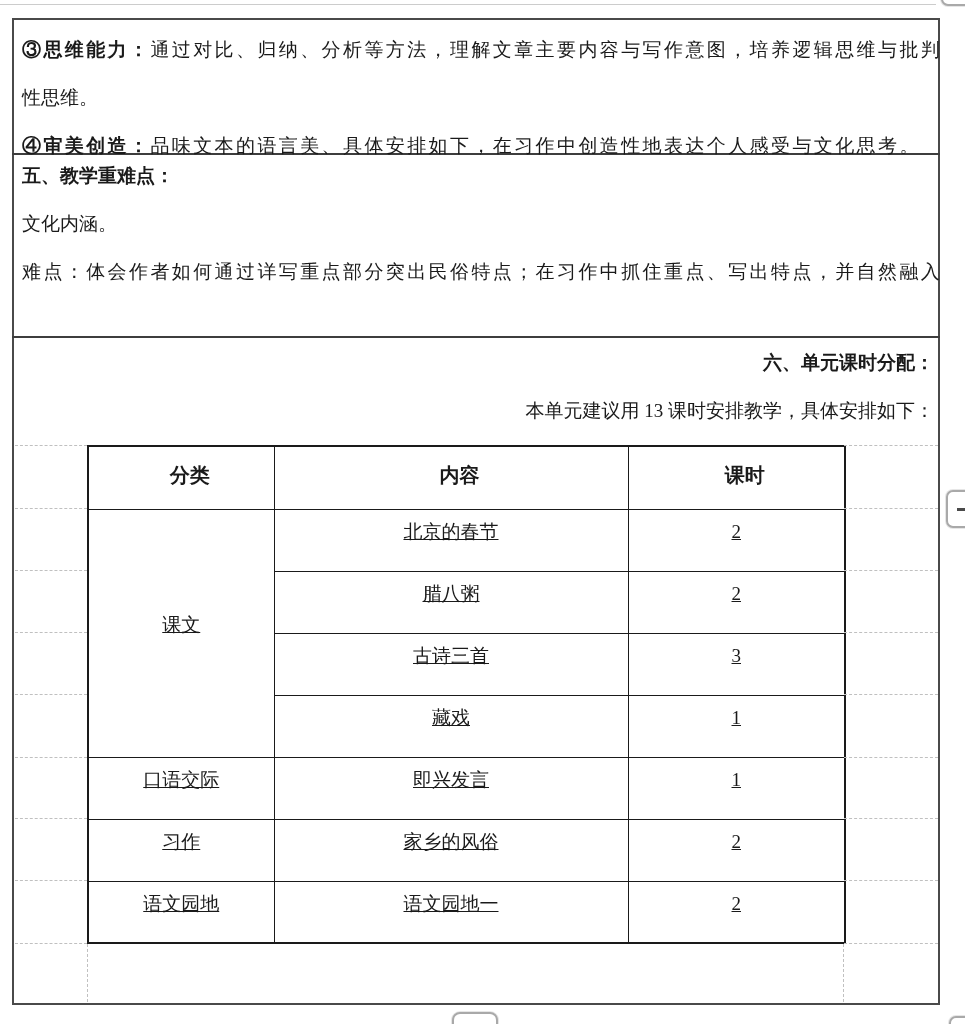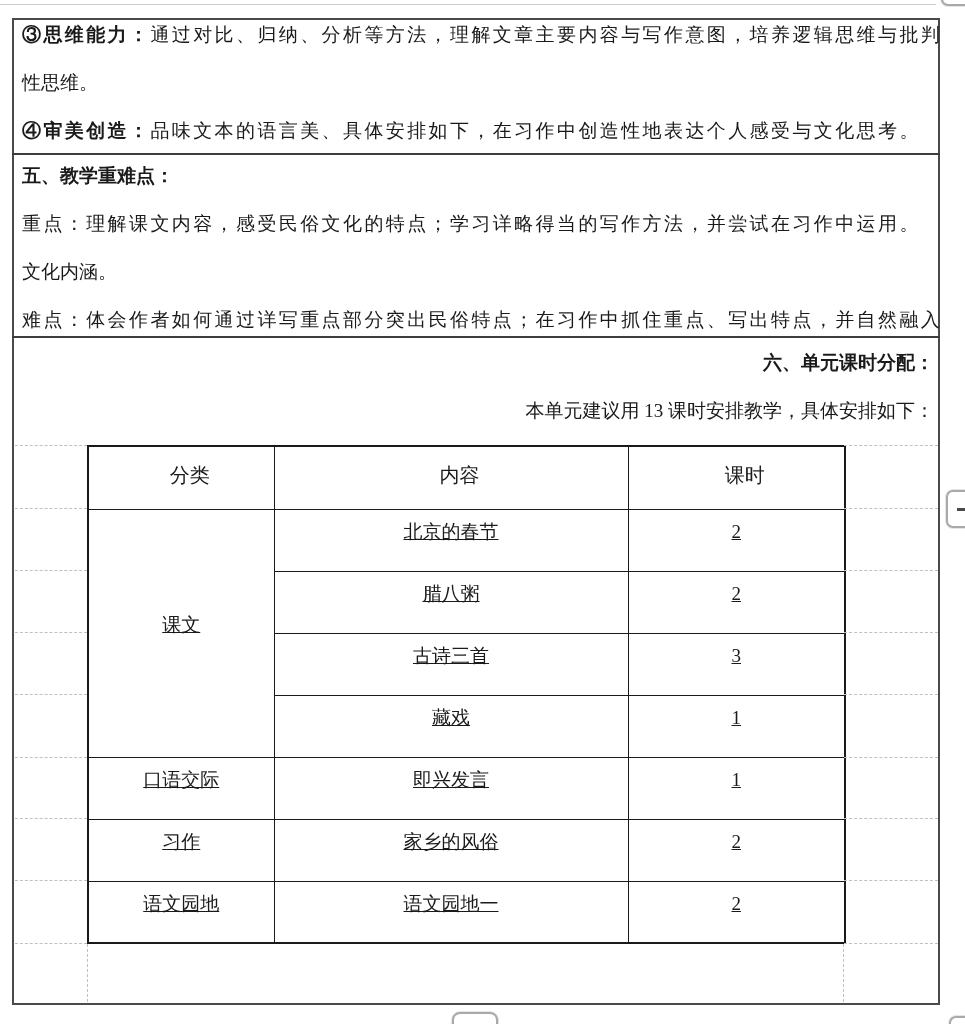--- a/index.html
+++ b/index.html
@@ -28,21 +28,21 @@
   .minus-bar { left: 9px; top: 16px; width: 26px; height: 3px; background: #4a4a4a; }
 
   
   .section-frame { left: 12px; top: 18px; width: 928px; height: 987px; border: 2px solid #4a4a4a; background: transparent; }
   .divider { left: 12px; width: 928px; height: 2px; background: #3d3d3d; }
   .divider-1 { top: 153px; }
   .divider-2 { top: 336px; }
 
   
   .textblock { left: 22px; width: 912px; font-size: 19px; line-height: 48px; }
-  .tb-1 { top: 11px; }
+  .tb-1 { top: 26px; }
   .tb-2 { top: 152px; }
   .tb-3 { top: 339px; text-align: right; }
   .line { height: 48px; white-space: nowrap; }
   .sp  { letter-spacing: 2.4px; }
   b, .bold { font-weight: 700; }
 
   
   table.schedule {
     position: absolute; left: 87px; top: 445px;
     width: 757px; border-collapse: collapse; table-layout: fixed;
@@ -53,21 +53,21 @@
   table.schedule col.c2 { width: 354px; }
   table.schedule col.c3 { width: 217px; }
   table.schedule th, table.schedule td {
     border: 1.5px solid #1a1a1a;
     text-align: center; vertical-align: middle;
     font-weight: normal;
     background: #fff;
   }
   table.schedule tr.head-row { height: 63px; }
   table.schedule tr.body-row { height: 62px; }
-  table.schedule th { font-weight: 400; font-size: 20px; padding-left: 17px; }
+  table.schedule th { font-weight: 700; font-size: 20px; padding-left: 17px; }
   table.schedule td { padding-bottom: 16px; text-decoration: underline; }
   table.schedule th { padding-bottom: 4px; }
 
   
   .dash-h { height: 0; border-top: 1px dashed #c0c0c0; }
   .dash-left  { left: 15px;  width: 72px; }
   .dash-right { left: 844px; width: 94px; }
   .dash-v { width: 0; border-left: 1px dashed #c0c0c0; top: 944px; height: 58px; }
   .dash-v1 { left: 87px; }
   .dash-v2 { left: 843px; }
@@ -83,21 +83,20 @@
 <div class="abs divider divider-2"></div>
 
 <div class="abs textblock tb-1">
   <div class="line sp"><b>③思维能力：</b><span>通过对比、归纳、分析等方法，理解文章主要内容与写作意图，培养逻辑思维与批判</span></div>
   <div class="line"><span>性思维。</span></div>
   <div class="line sp"><b>④审美创造：</b><span>品味文本的语言美、具体安排如下，在习作中创造性地表达个人感受与文化思考。</span></div>
 </div>
 
 <div class="abs textblock tb-2">
   <div class="line"><b>五、教学重难点：</b></div>
-  <div class="line sp">重点：理解课文内容，感受民俗文化的特点；学习详略得当的写作方法，并尝试在习作中运用。</div>
   <div class="line">文化内涵。</div>
   <div class="line sp">难点：体会作者如何通过详写重点部分突出民俗特点；在习作中抓住重点、写出特点，并自然融入</div>
 </div>
 
 <div class="abs textblock tb-3">
   <div class="line"><b>六、单元课时分配：</b></div>
   <div class="line">本单元建议用 13 课时安排教学，具体安排如下：</div>
 </div>
 
 <table class="schedule">

